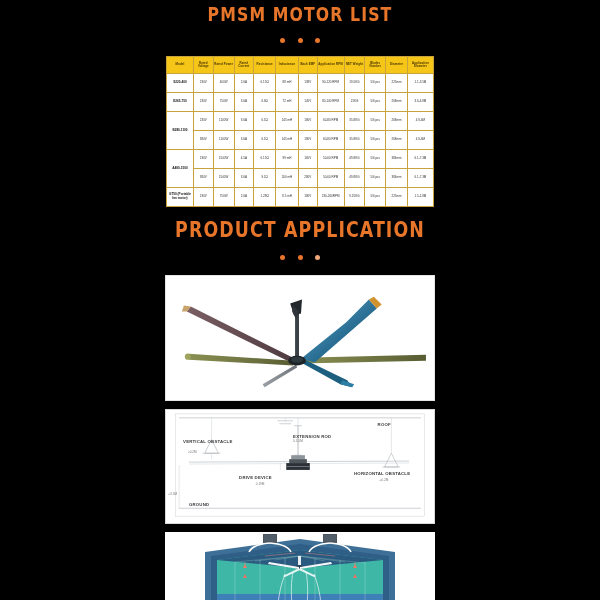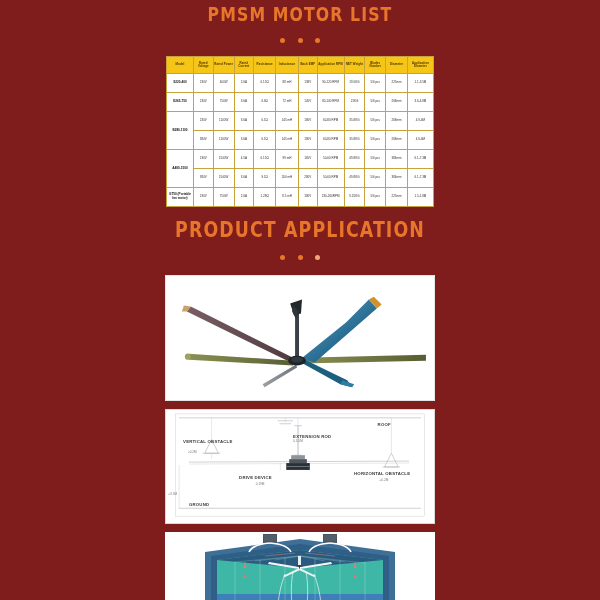--- a/index.html
+++ b/index.html
@@ -4,21 +4,21 @@
 <title>PMSM Motor List</title>
 <style>
   * { box-sizing: border-box; }
   html, body {
     margin: 0; padding: 0;
     width: 600px; height: 600px;
     background: #ffffff;
     font-family: "Liberation Sans", sans-serif;
     overflow: hidden;
   }
-  .page { width: 600px; height: 600px; position: relative; background:#7f1d1d; }
+  .page { width: 600px; height: 600px; position: relative; background:#000000; }
 
   
   .section-title {
     text-align: center;
     font-family: "DejaVu Sans", sans-serif;
     font-weight: 800;
     color: #e8762a;
     letter-spacing: 1.2px;
     font-stretch: condensed;
     transform: scaleX(0.92);

